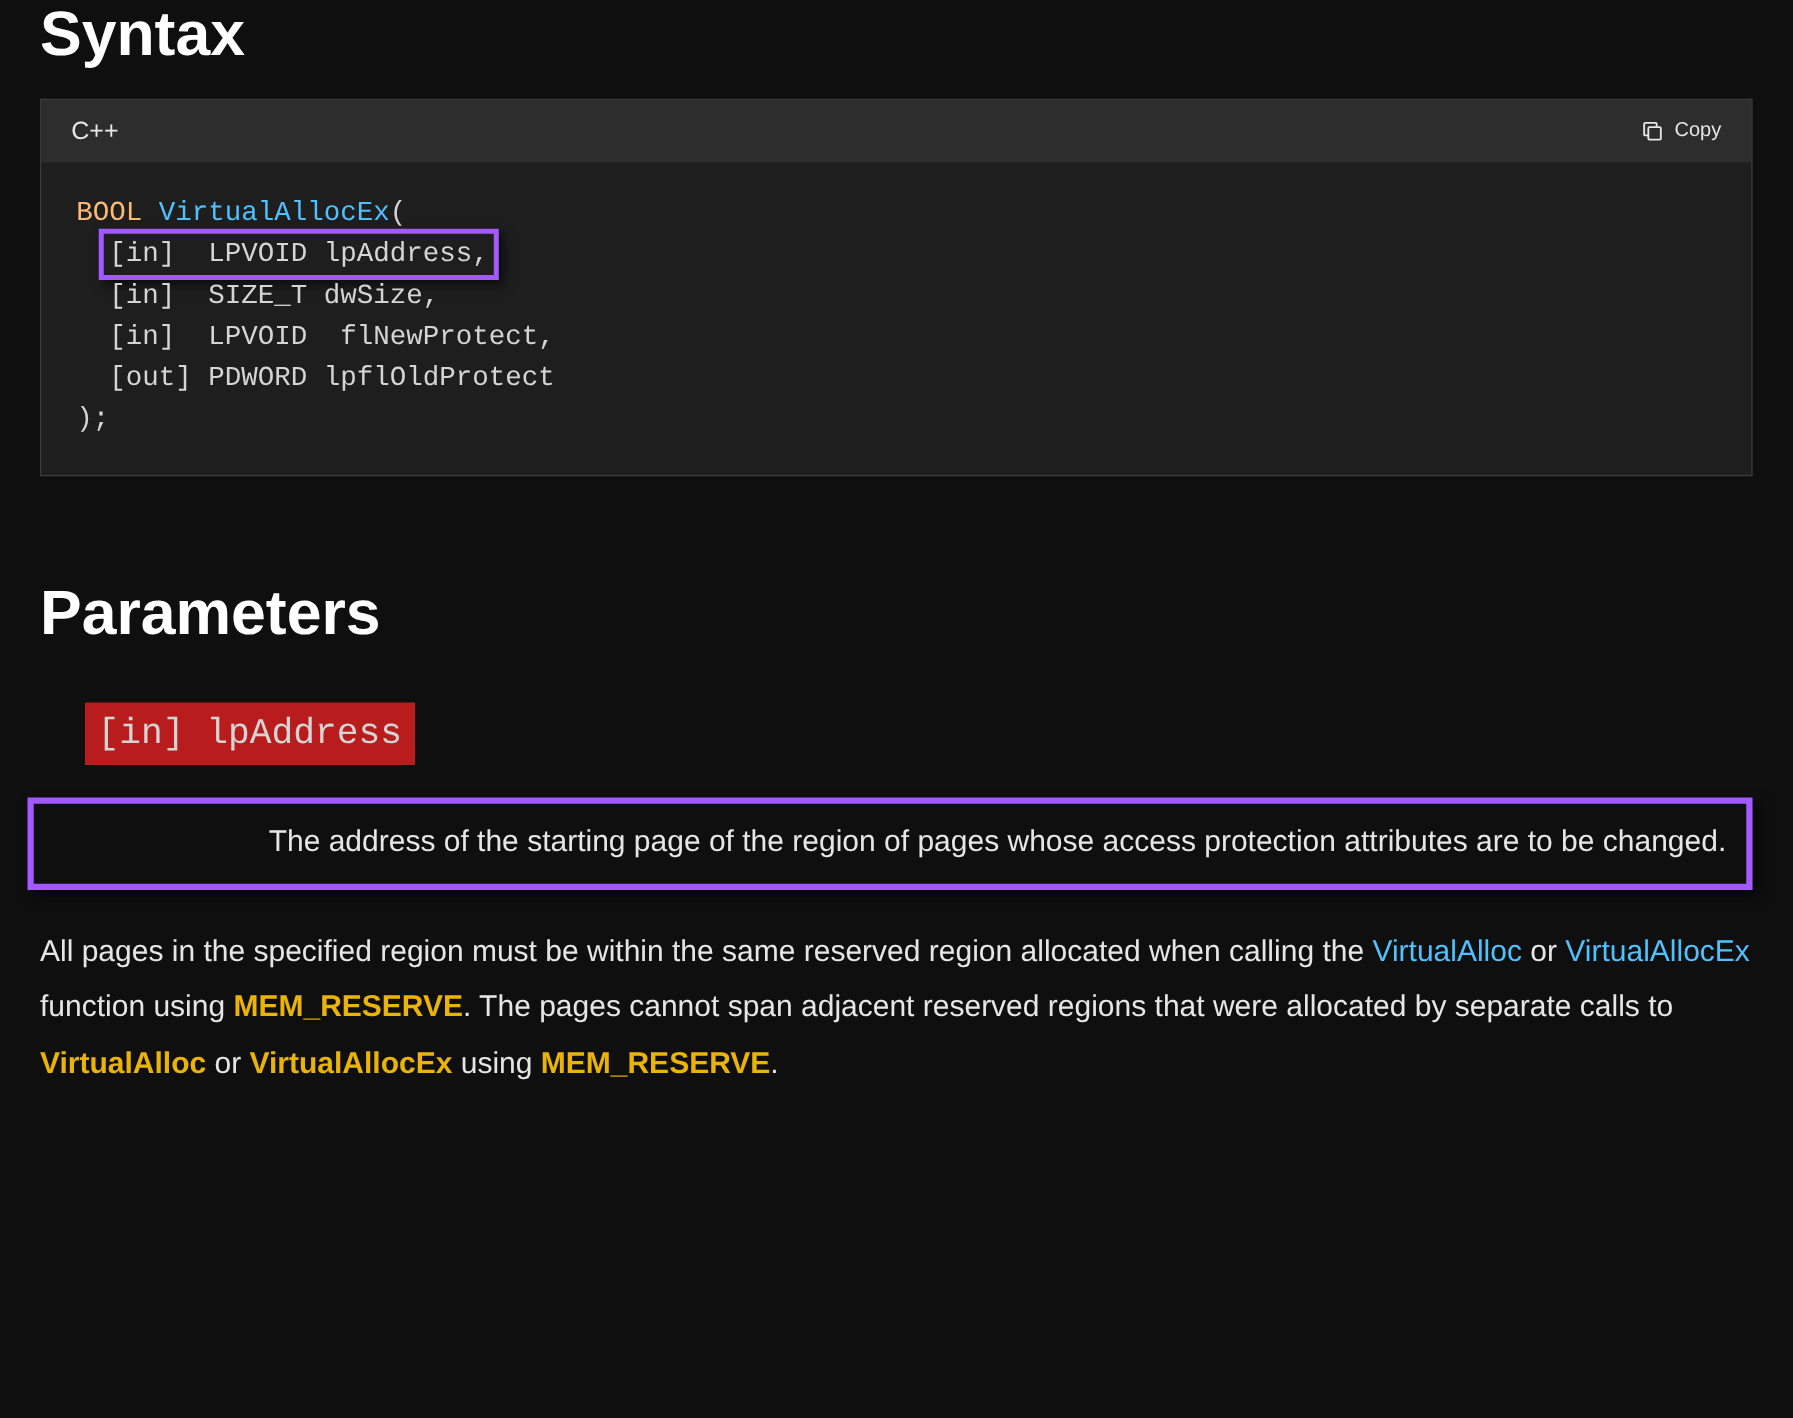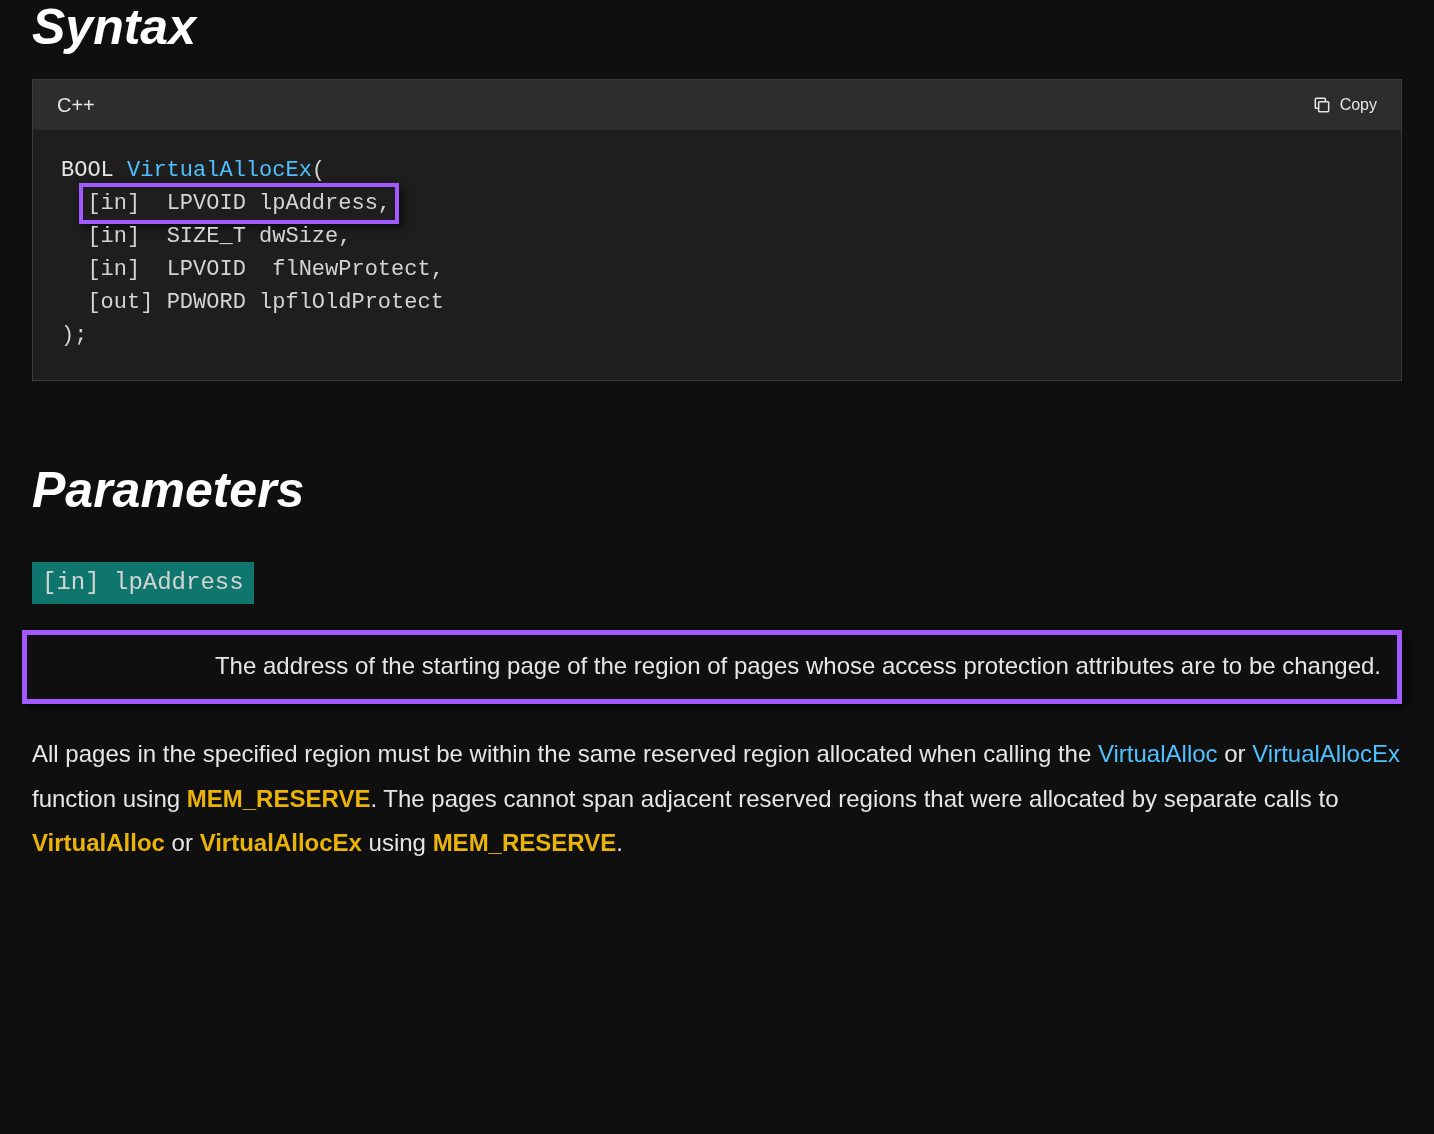--- a/index.html
+++ b/index.html
@@ -11,21 +11,20 @@
     width: 1434px;
     font-size: 22px;
     line-height: 1.5;
   }
   h2.section-heading {
     font-size: 50px;
     font-weight: 700;
     color: #ffffff;
     margin-top: 0;
     margin-bottom: 24px;
-    font-style: italic;
   }
   h2.section-heading.first {
     padding-top: 0;
     line-height: 1.1;
   }
   h2.section-heading.params {
     margin-top: 72px;
     margin-bottom: 34px;
   }
   .code-block-wrapper {
@@ -61,38 +60,39 @@
   }
   pre.code-body {
     padding: 24px 28px 28px 28px;
     font-family: Consolas, "Courier New", monospace;
     font-size: 22px;
     line-height: 1.5;
     color: #d4d4d4;
     white-space: pre;
     overflow-x: auto;
   }
-  .tok-type { color: #e5e5e5; text-align: center; }
+  .tok-type { color: #fdba74; text-align: center; }
   .tok-func { color: #4fc1ff; }
   .tok-plain { color: #d4d4d4; }
   .highlight-box-inline {
     display: inline-block;
     border: 4px solid #a259ff;
     box-shadow: 4px 4px 8px rgba(0,0,0,0.6);
     padding: 0 4px;
     margin: -4px -8px;
   }
   .param-name-code {
     display: inline-block;
-    background: #0f766e;
+    background: #b91c1c;
     font-family: Consolas, "Courier New", monospace;
-    font-size: 24px;
+    font-size: 29px;
     padding: 3px 10px;
     color: #d4d4d4;
     margin-bottom: 20px;
+    margin-left: 36px;
   }
   .highlight-para {
     border: 5px solid #a259ff;
     box-shadow: 5px 5px 10px rgba(0,0,0,0.6);
     padding: 12px 16px 14px 6px;
     margin-left: -10px;
     margin-bottom: 28px;
     margin-top: 6px;
     color: #e6e6e6;
     font-size: 24px;

